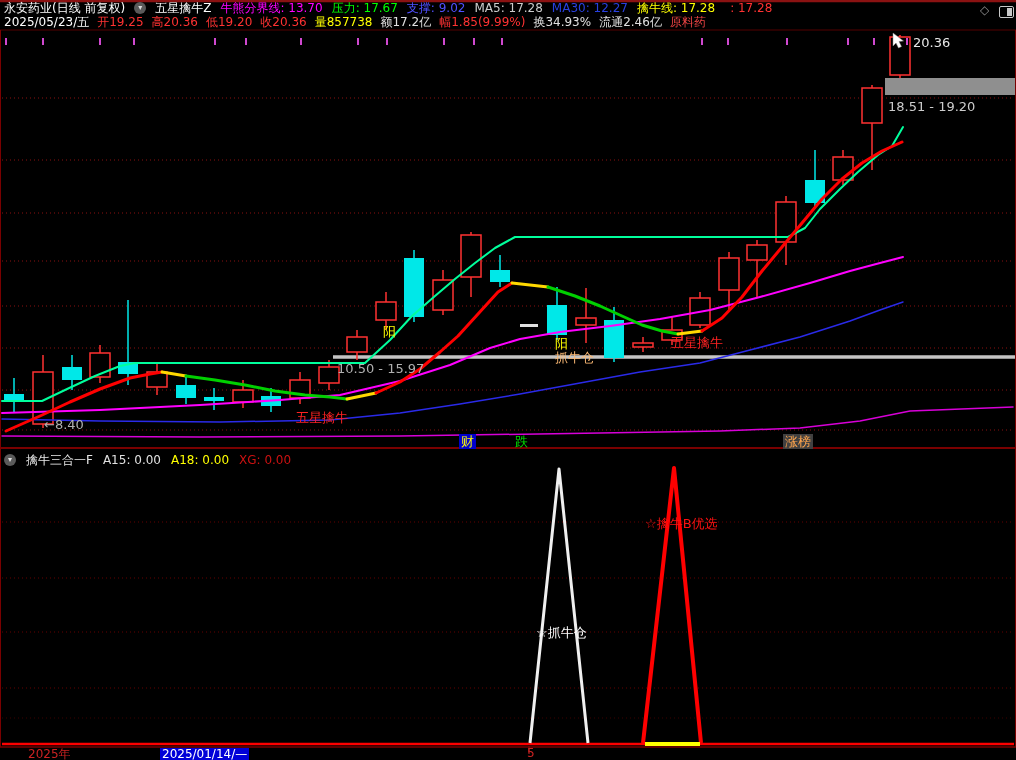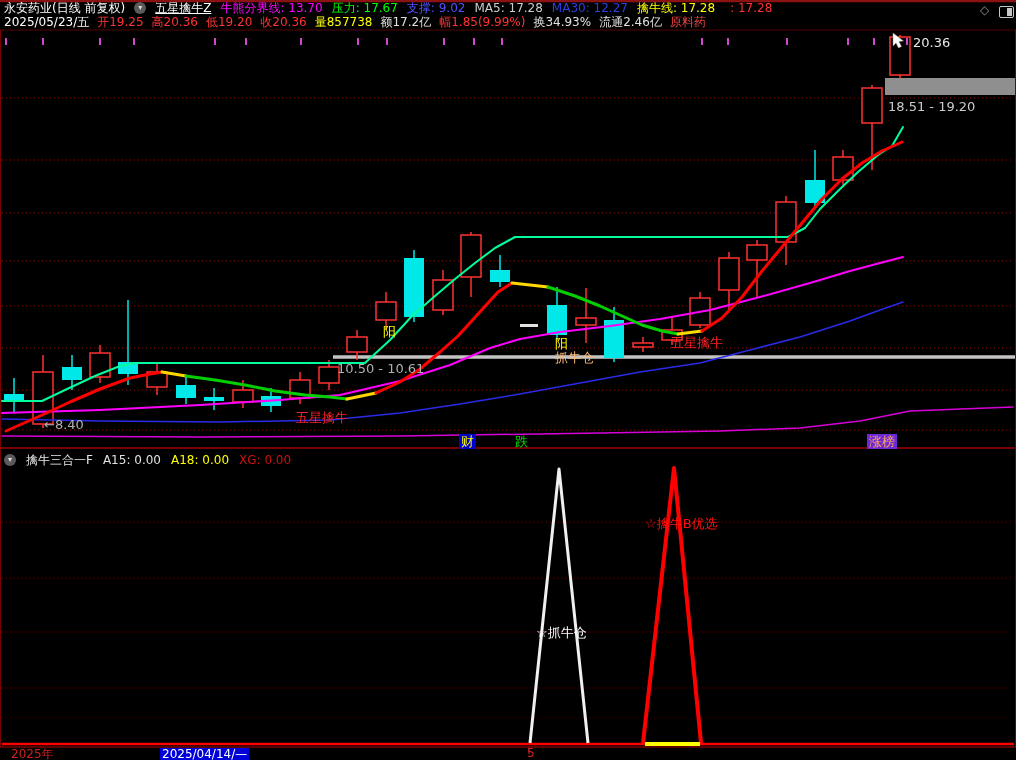--- a/index.html
+++ b/index.html
@@ -144,21 +144,21 @@
     <line x1="0" y1="30" x2="1016" y2="30" stroke="#550000" stroke-width="1"></line>
     <line x1="0" y1="448" x2="1016" y2="448" stroke="#7a0000" stroke-width="2"></line>
     <line x1="0" y1="747" x2="1016" y2="747" stroke="#7a0000" stroke-width="1.5"></line>
     <line x1="0.5" y1="30" x2="0.5" y2="747" stroke="#7a0000" stroke-width="1"></line>
     <line x1="1015.5" y1="30" x2="1015.5" y2="747" stroke="#7a0000" stroke-width="1"></line>
   </svg>
 
 <div class="bar" id="row1">
     <span class="tok" style="color: rgb(255, 255, 255);">永安药业(日线 前复权)</span>
     <span class="circle-icon">▾</span>
-    <span class="tok" style="color: rgb(255, 255, 255); text-decoration: underline;">五星擒牛Z</span>
+    <span class="tok" style="color: rgb(255, 255, 255);">五星擒牛Z</span>
     <span class="tok" style="color: rgb(255, 0, 255);">牛熊分界线: 13.70</span>
     <span class="tok" style="color: rgb(0, 255, 0);">压力: 17.67</span>
     <span class="tok" style="color: rgb(80, 80, 255);">支撑: 9.02</span>
     <span class="tok" style="color: rgb(204, 204, 204);">MA5: 17.28</span>
     <span class="tok" style="color: rgb(40, 64, 224);">MA30: 12.27</span>
     <span class="tok" style="color: rgb(255, 255, 0);">擒牛线: 17.28</span>
     <span class="tok" style="color: rgb(255, 50, 50); margin-left: 6px;">: 17.28</span>
   </div>
 <div class="bar" id="row2">
     <span class="tok" style="color: rgb(255, 255, 255);">2025/05/23/五</span>
@@ -173,37 +173,37 @@
     <span class="tok" style="color: rgb(224, 224, 224);">流通2.46亿</span>
     <span class="tok" style="color: #ef4444;">原料药</span>
   </div>
 <span class="diamond">◇</span>
 <div class="win-icon">
     <div></div>
   </div>
 
 <div class="lbl" style="left:44px;top:418px;color:#b0b0b0">←8.40</div>
 <div class="lbl" style="left:296px;top:411px;color:#ff2222">五星擒牛</div>
-<div class="lbl" style="left:337px;top:362px;color:#b0b0b0">10.50 - 10.61</div>
+<div class="lbl" style="left:337px;top:362px;color:#b0b0b0">10.50 - 15.97</div>
 <div class="lbl" style="left:383px;top:325px;color:#ffff00">阳</div>
 <div class="lbl" style="left:555px;top:337px;color:#ffff00">阳</div>
 <div class="lbl" style="left:555px;top:351px;color:#fdba74">抓牛仓</div>
 <div class="lbl" style="left:671px;top:336px;color:#ff2222">五星擒牛</div>
 <div class="lbl" style="left:888px;top:100px;color:#cccccc">18.51 - 19.20</div>
 <div class="lbl" style="left:913px;top:36px;color:#e8e8e8">20.36</div>
 <span class="lbl badge" style="left:459px;top:434px;background:#0000cc;color:#ffff00">财</span>
 <span class="lbl badge" style="left:513px;top:434px;color:#00e000">跌</span>
-<span class="lbl badge" style="left:867px;top:434px;background:#6d28d9;color:#ffa54c">涨榜</span>
+<span class="lbl badge" style="left:783px;top:434px;background:#404040;color:#ffa54c">涨榜</span>
 
 <div class="bar" id="subheader">
     <span class="circle-icon">▾</span>
     <span class="tok" style="color: rgb(232, 232, 232);">擒牛三合一F</span>
     <span class="tok" style="color: rgb(224, 224, 224);">A15: 0.00</span>
     <span class="tok" style="color: rgb(255, 255, 0);">A18: 0.00</span>
     <span class="tok" style="color: rgb(204, 17, 17);">XG: 0.00</span>
   </div>
 
 <div class="lbl" style="left:536px;top:626px;color:#ffffff">☆抓牛仓</div>
 <div class="lbl" style="left:645px;top:517px;color:#ff1111">☆擒牛B优选</div>
 
-<div class="lbl" style="left:11px;top:748px;color:#cc2222;font-size:12px">2025年</div>
-<span class="lbl" style="left:160px;top:748px;background:#0000d8;color:#ffffff;font-size:12px;padding:0 2px">2025/04/14/—</span>
+<div class="lbl" style="left:28px;top:748px;color:#cc2222;font-size:12px">2025年</div>
+<span class="lbl" style="left:160px;top:748px;background:#0000d8;color:#ffffff;font-size:12px;padding:0 2px">2025/01/14/—</span>
 <div class="lbl" style="left:527px;top:747px;color:#cc2222;font-size:12px">5</div>
 
 </body></html>

